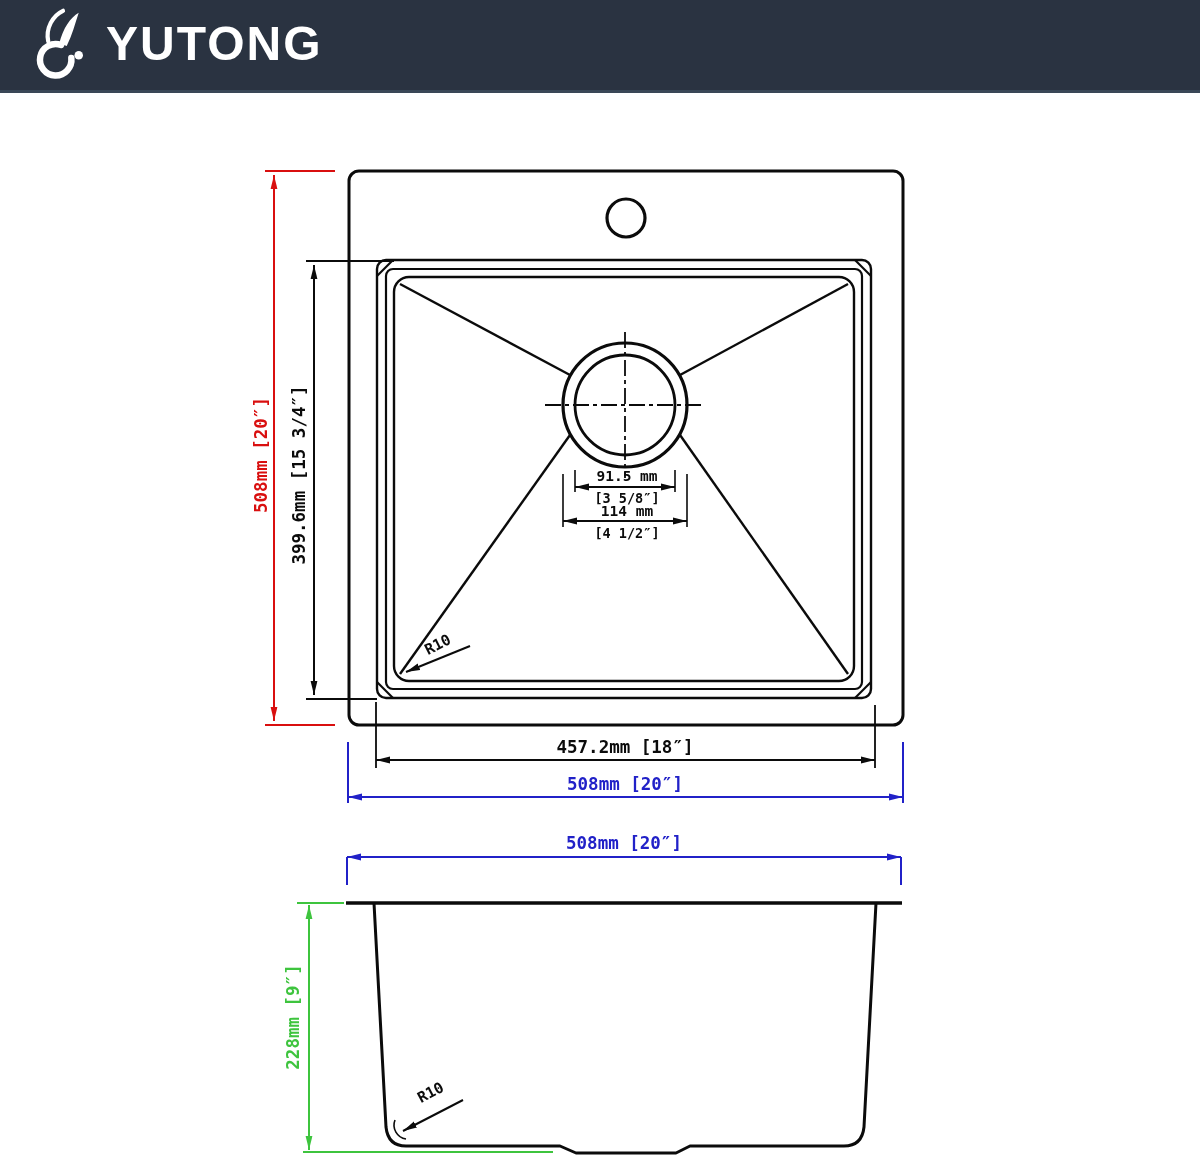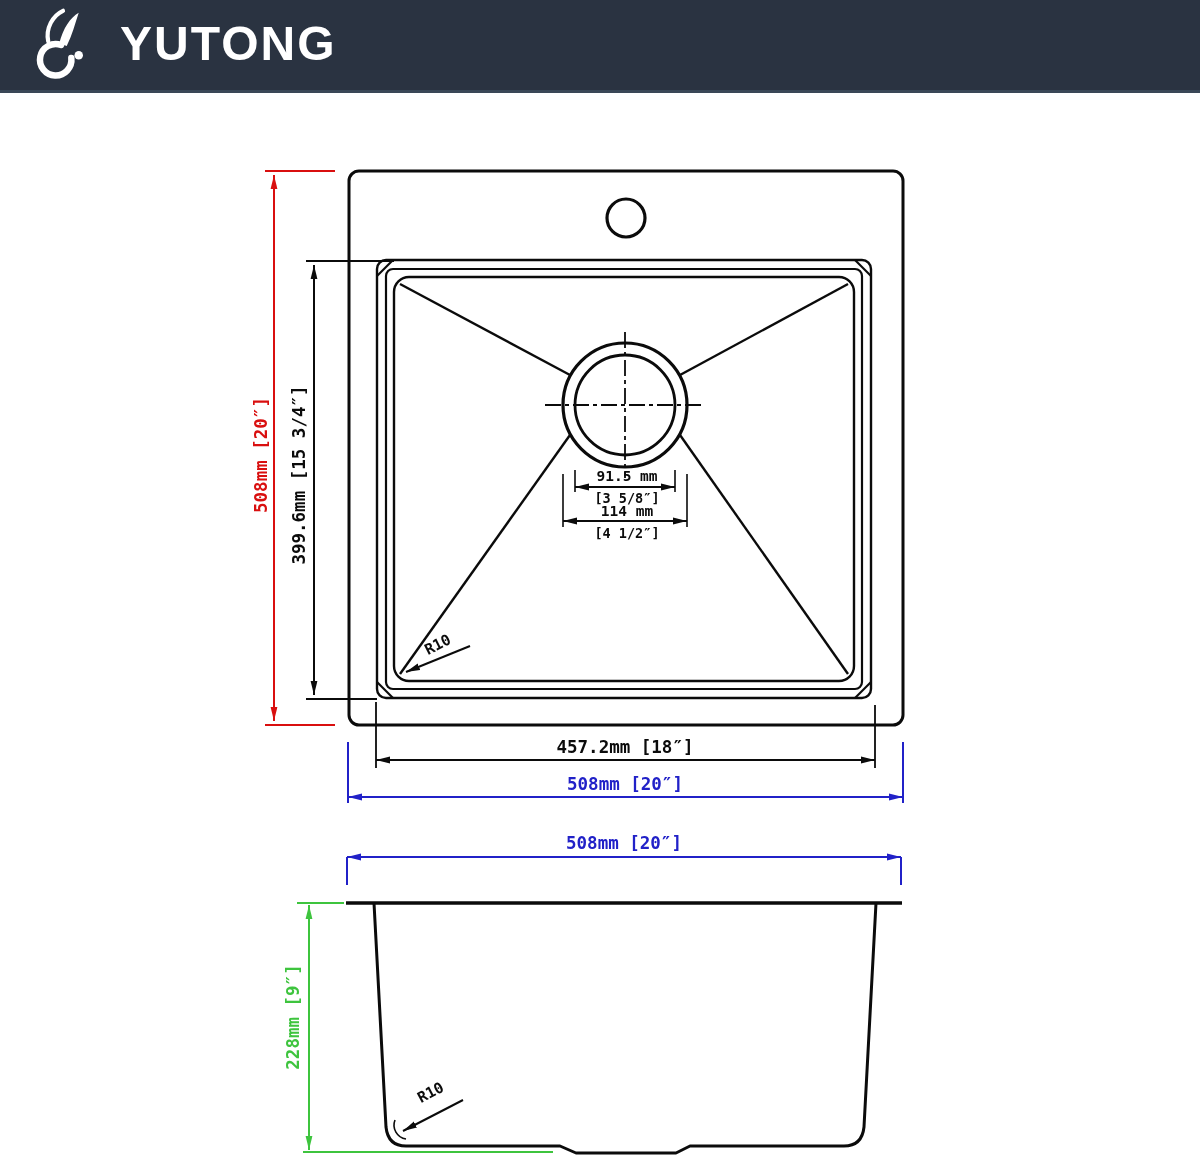--- a/index.html
+++ b/index.html
@@ -3,21 +3,21 @@
 <meta charset="utf-8">
 <style>
   html,body{margin:0;padding:0;background:#ffffff;}
   body{width:1200px;height:1160px;position:relative;overflow:hidden;
        font-family:"DejaVu Sans Mono", monospace;}
   .header{position:absolute;top:0;left:0;width:1200px;height:90px;
           background:#2a3341;border-bottom:3px solid #3a4757;
           display:flex;align-items:center;z-index:2;}
   .logo-icon{margin-left:30px;width:66px;height:74px;}
   .brand{color:#ffffff;font-family:"Liberation Sans", sans-serif;
-         font-weight:800;font-size:48px;letter-spacing:2px;margin-left:24px;
+         font-weight:800;font-size:48px;letter-spacing:2px;margin-left:10px;
          margin-top:-4px;}
   svg.drawing{position:absolute;top:0;left:0;z-index:1;}
   text{font-family:"DejaVu Sans Mono", monospace;font-weight:700;}
   .dimtxt{font-size:17.5px;}
   .smalltxt{font-size:14.5px;}
   .brackettxt{font-size:13.5px;}
   .rtxt{font-size:15px;}
 </style>
 </head>
 <body>

